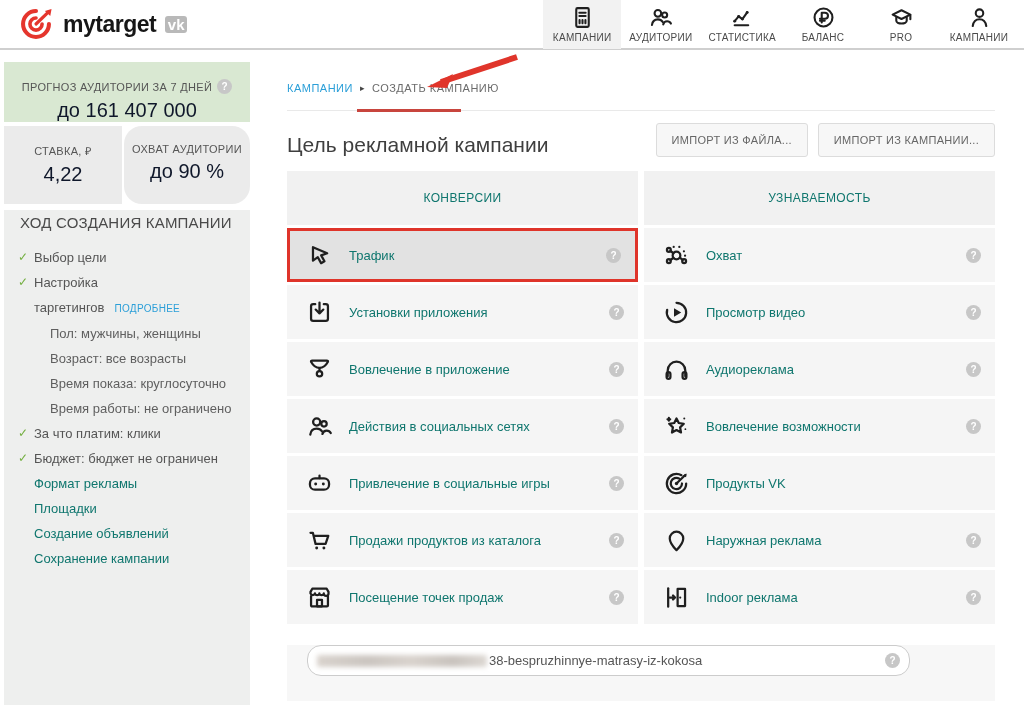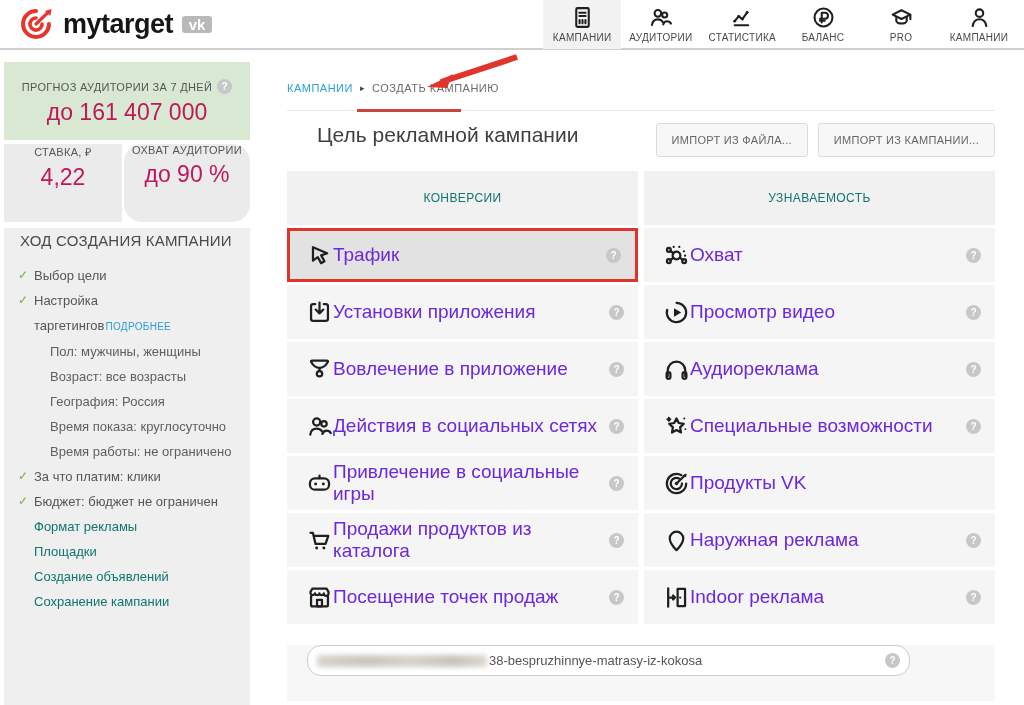--- a/index.html
+++ b/index.html
@@ -4,76 +4,76 @@
 <style>
   * { margin:0; padding:0; box-sizing:border-box; }
   html,body { width:1024px; height:705px; overflow:hidden;
     font-family:"Liberation Sans", sans-serif; background:#ffffff; color:#333; }
 
   
   .header { position:absolute; top:0; left:0; right:0; height:50px; background:#fff;
     border-bottom:2px solid #cfcfcf; display:flex; align-items:center; }
   .logo-wrap { display:flex; align-items:center; margin-left:18px; }
   .logo-icon { width:36px; height:36px; }
-  .logo-text { font-size:27px; font-weight:600; color:#161616; letter-spacing:-0.5px; margin-left:9px; }
-  .vk-badge { margin-left:9px; width:30px; height:17px; background:#b9b9b9; border-radius:3px;
+  .logo-text { font-size:23px; font-weight:600; color:#161616; letter-spacing:-0.5px; margin-left:9px; }
+  .vk-badge { margin-left:9px; width:22px; height:17px; background:#b9b9b9; border-radius:3px;
     color:#fff; font-size:15px; font-weight:bold; display:flex; align-items:center; justify-content:center; }
   .nav { margin-left:auto; display:flex; height:50px; margin-right:6px; }
   .nav-item { min-width:78px; padding:0 8px; height:50px; display:flex; flex-direction:column;
     align-items:center; justify-content:center; gap:2px; cursor:pointer; }
   .nav-item.active { background:#f2f2f2; }
   .nav-item svg { width:25px; height:25px; }
   .nav-label { font-size:10px; color:#4a4a4a; letter-spacing:.3px; white-space:nowrap; }
 
   
   .sidebar { position:absolute; top:52px; left:4px; width:246px; bottom:0;
     display:flex; flex-direction:column; }
-  .panel-green { margin-top:10px; height:78px; background:#d9e8d2; text-align:center; padding-top:17px; }
+  .panel-green { margin-top:10px; height:60px; background:#d9e8d2; text-align:center; padding-top:17px; }
   .panel-label { font-size:11px; color:#565656; letter-spacing:.3px; display:flex;
     align-items:center; justify-content:center; gap:5px; }
-  .panel-value { font-size:23px; color:#be185d; margin-top:5px; }
+  .panel-value { font-size:20px; color:#0f172a; margin-top:5px; }
   .stats-row { display:flex; margin-top:4px; gap:2px; height:78px; }
-  .stat-box { background:#ebebeb; text-align:center; }
+  .stat-box { background:#ebebeb; text-align:center; padding-top:17px; }
   .stat-box.b0 { width:118px; } .stat-box.b1 { flex:1;border-radius:18px; }
   .help-dot { width:15px; height:15px; border-radius:50%; background:#c7c7c7; color:#fff;
     font-size:10px; font-weight:bold; line-height:15px; text-align:center; display:inline-block; flex:0 0 auto; }
   .progress-panel { margin-top:6px; flex:1; background:#eeefee; padding:4px 14px 0 16px; }
   .progress-title { font-size:15px; color:#4a4a4a; letter-spacing:.2px; }
   .progress-list { margin-top:14px; }
   .p-item { position:relative; font-size:13px; color:#555; line-height:25px; padding-left:14px; }
   .p-item .check { position:absolute; left:-2px; color:#76b043; font-size:12px; }
   .p-item.sub { padding-left:30px; color:#5f5f5f; }
   .p-item.pending { color:#0f766e; }
-  .more-link { color:#2b9fd8; font-size:10px; letter-spacing:.3px; margin-left:1px; }
+  .more-link { color:#2b9fd8; font-size:10px; letter-spacing:.3px; margin-left:10px; }
 
   
   .main { position:absolute; top:52px; left:256px; right:0; bottom:0; background:#fff;
     padding:30px 29px 0 31px; }
   .breadcrumb { font-size:11px; letter-spacing:.5px; display:flex; align-items:center; gap:7px; position:relative; }
   .crumb-link { color:#2b9fd8; cursor:pointer; }
   .crumb-sep { color:#444; font-size:9px; }
   .crumb-current { color:#6b6b6b; }
   .annot-arrow { position:absolute; left:126px; top:-28px; width:112px; height:38px; pointer-events:none; }
   .divider { margin-top:16px; height:1px; background:#e9e9e9; position:relative; }
   .red-underline { position:absolute; left:70px; top:-1px; width:104px; height:3px; background:#c8453e; }
-  .title-row { margin-top:12px; display:flex; align-items:flex-start;margin-left:30px; }
+  .title-row { margin-top:12px; display:flex; align-items:flex-end; }
   .page-title { font-size:21px; font-weight:400; color:#3f3f3f; }
   .import-btns { margin-left:auto; display:flex; gap:10px;border-radius:13px; }
   .btn { background:#f7f7f7; border:1px solid #dcdcdc; border-radius:3px; color:#666;
     font-size:11px; letter-spacing:.3px; padding:10px 15px; cursor:pointer; font-family:inherit; }
 
   .goals { margin-top:14px; display:flex; gap:6px; }
   .goal-col { flex:1; }
   .col-head { height:54px; background:#f1f1f1; display:flex; align-items:center; justify-content:center;
     font-size:12px; color:#0f766e; letter-spacing:.4px; margin-bottom:3px; }
   .goal-row { height:54px; background:#f5f5f5; display:flex; align-items:center; margin-bottom:3px; cursor:pointer; }
   .goal-row.selected { background:#e2e2e2; border:3px solid #df342a; }
   .goal-icon { width:27px; height:27px; margin-left:19px; flex:0 0 auto; }
   .goal-row.selected .goal-icon { margin-left:16px; }
-  .goal-label { font-size:19px; color:#6d28d9; }
+  .goal-label { font-size:13px; color:#0f766e; margin-left:16px; }
   .goal-help { margin-left:auto; margin-right:14px; }
 
   .url-panel { margin-top:18px; height:56px; background:#f7f7f7; }
   .url-input { margin:12px 0 0 20px; width:603px; height:31px; background:#fff;
     border:1px solid #cccccc; border-radius:14px; display:flex; align-items:center; padding:0 9px; }
   .blur-blob { width:170px; height:12px; border-radius:2px; margin-right:2px;
     background:linear-gradient(90deg,#d9d3cd 0%,#cbc5c0 30%,#d9d3cd 55%,#c9c3be 80%,#ddd8d3 100%);
     filter:blur(2.5px); }
   .url-text { font-size:13px; color:#555; white-space:nowrap; }
   .url-input .help-dot { margin-left:auto; }
@@ -174,21 +174,20 @@
       <div class="panel-value">до 90 %</div>
     </div>
   </div>
   <div class="progress-panel">
     <div class="progress-title">ХОД СОЗДАНИЯ КАМПАНИИ</div>
     <div class="progress-list" id="progress-list">
         <div class="p-item done"><span class="check">✓</span><span>Выбор цели</span></div>
         <div class="p-item done"><span class="check">✓</span><span>Настройка таргетингов</span><span class="more-link">ПОДРОБНЕЕ</span></div>
         <div class="p-item sub"><span>Пол: мужчины, женщины</span></div>
         <div class="p-item sub"><span>Возраст: все возрасты</span></div>
-        <div class="p-item sub"><span>География: Россия</span></div>
         <div class="p-item sub"><span>Время показа: круглосуточно</span></div>
         <div class="p-item sub"><span>Время работы: не ограничено</span></div>
         <div class="p-item done"><span class="check">✓</span><span>За что платим: клики</span></div>
         <div class="p-item done"><span class="check">✓</span><span>Бюджет: бюджет не ограничен</span></div>
         <div class="p-item pending"><span>Формат рекламы</span></div>
         <div class="p-item pending"><span>Площадки</span></div>
         <div class="p-item pending"><span>Создание объявлений</span></div>
         <div class="p-item pending"><span>Сохранение кампании</span></div>
       </div>
   </div>
@@ -319,21 +318,21 @@
             <span class="goal-label">Аудиореклама</span>
             <span class="help-dot goal-help">?</span>
           </div>
           <div class="goal-row">
             <svg class="stroke goal-icon" viewBox="0 0 24 24">
               <path d="M12 4.8l2 4.1 4.5.7-3.3 3.2.8 4.5-4-2.1-4 2.1.8-4.5-3.3-3.2 4.5-.7z"></path>
               <path d="M5.2 4.4v2.4M4 5.6h2.4"></path>
               <circle class="fd" cx="18.9" cy="4.9" r=".9"></circle>
               <circle class="fd" cx="19.9" cy="14.4" r=".8"></circle>
             </svg>
-            <span class="goal-label">Специальные возможности</span>
+            <span class="goal-label">Вовлечение возможности</span>
             <span class="help-dot goal-help">?</span>
           </div>
           <div class="goal-row">
             <svg class="stroke goal-icon" viewBox="0 0 24 24">
               <path d="M20.6 12a8.6 8.6 0 1 1-4.2-7.4"></path>
               <path d="M16.9 12a5 5 0 1 1-2.4-4.3"></path>
               <circle class="fd" cx="12" cy="12" r="1.5"></circle>
               <path d="M12 12 19.8 4.5"></path>
               <path class="fd" d="M21 3.2l-.5 3.3-2.8-1.4z"></path>
             </svg>

